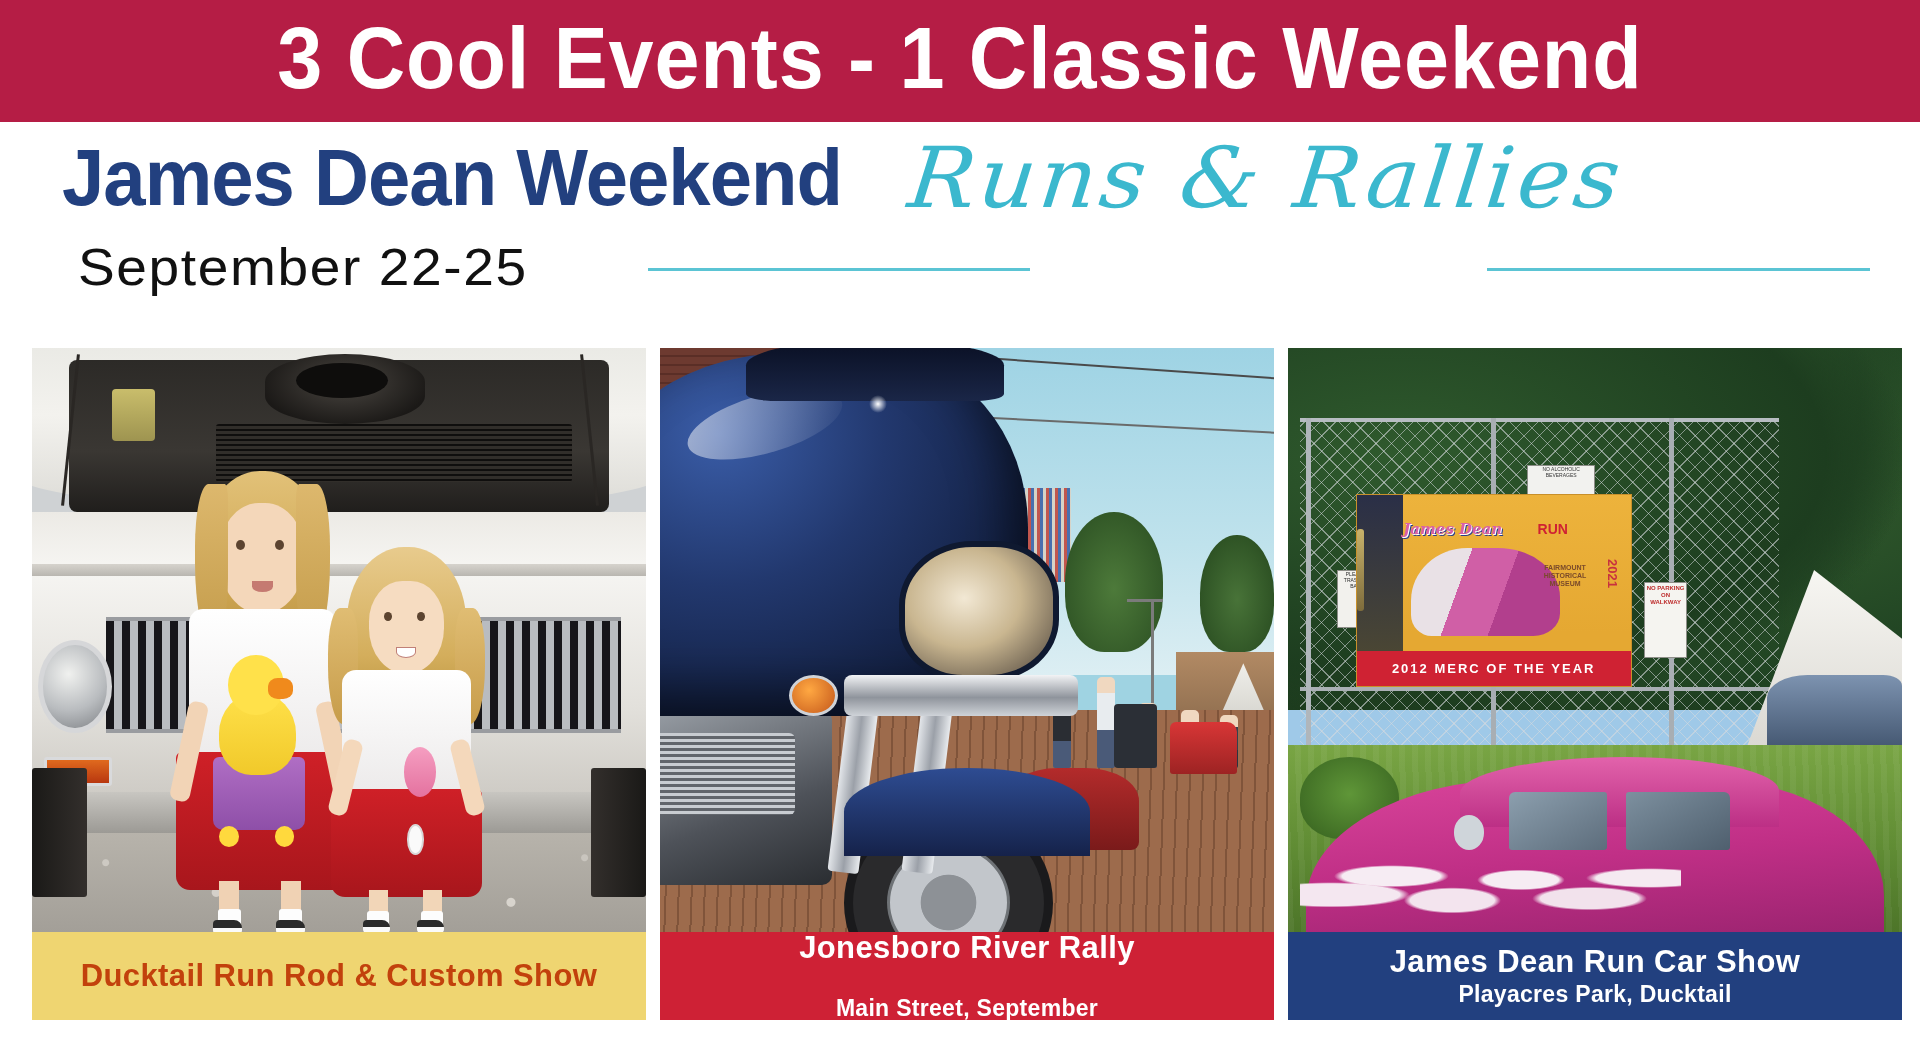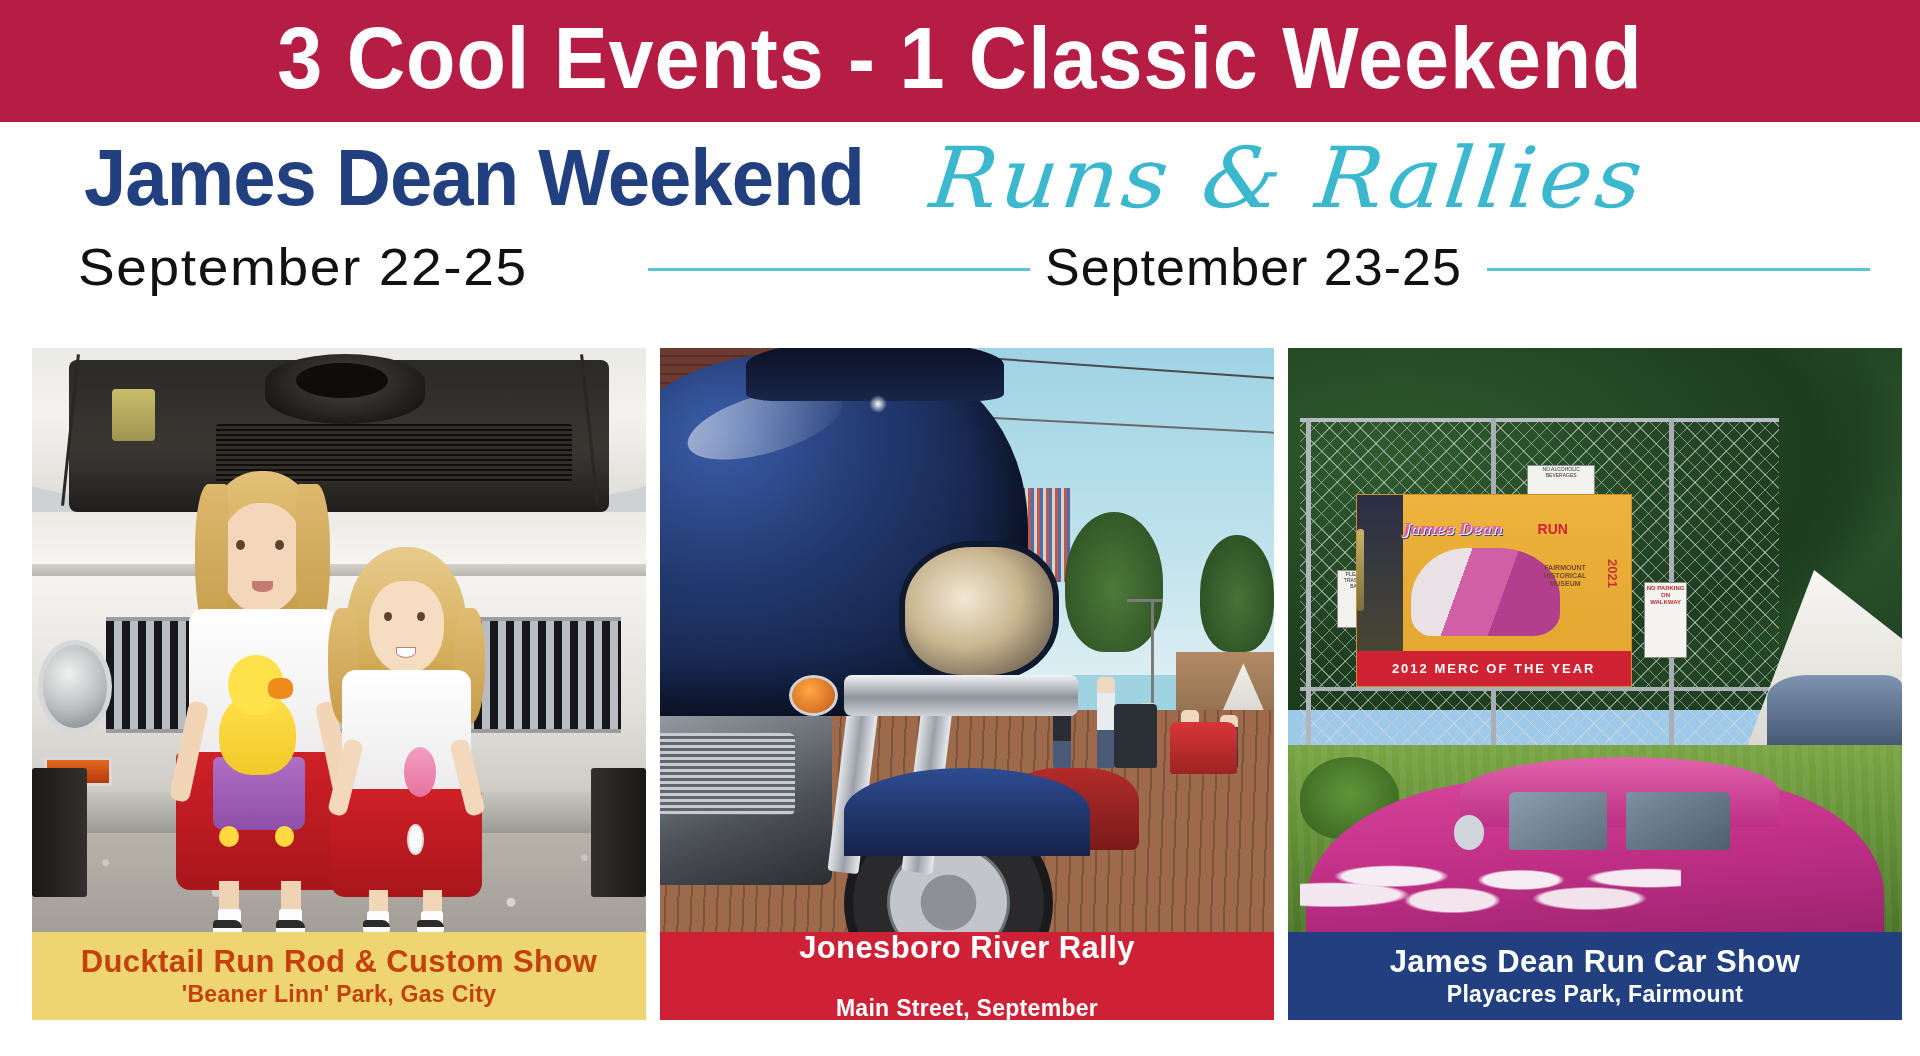--- a/index.html
+++ b/index.html
@@ -26,21 +26,21 @@
     letter-spacing:1px;
     transform:scaleX(0.92);
     white-space:nowrap;
     padding-bottom:6px;
   }
 
   
   .title-row{
     position:absolute; left:0; top:128px; width:1920px; height:100px;
     display:flex; align-items:center;
-    padding-left:84px;
+    padding-left:62px;
     white-space:nowrap;
   }
   .title-main{
     color:#22407F;
     font-family:"Liberation Sans Narrow","Liberation Sans",sans-serif;
     font-weight:bold;
     font-size:80px;
     line-height:84px;
     letter-spacing:-1px;
     transform:scaleX(0.95);
@@ -692,21 +692,20 @@
 </div>
 
 <div class="title-row">
   <span class="title-main">James Dean Weekend</span>
   <span class="title-script">Runs &amp; Rallies</span>
 </div>
 
 <div class="date-row">
   <div class="date-left">September 22-25</div>
   <div class="rule-left"></div>
-  <div class="date-right">September 23-25</div>
   <div class="rule-right"></div>
 </div>
 
 <div class="panels">
 
   <div class="panel panel-1">
     <div class="photo">
       <div class="p1">
         <div class="hood"></div>
         <div class="engine-bay"></div>
@@ -773,21 +772,20 @@
           <div class="leg2"></div>
           <div class="sock1"></div>
           <div class="sock2"></div>
           <div class="shoe1"></div>
           <div class="shoe2"></div>
         </div>
       </div>
     </div>
     <div class="caption cap-gold">
       <div class="cap-title">Ducktail Run Rod &amp; Custom Show</div>
-      <div class="cap-sub">'Beaner Linn' Park, Gas City</div>
     </div>
   </div>
 
   <div class="panel panel-2">
     <div class="photo">
       <div class="p2">
         <div class="sky"></div>
         <div class="brickwall"></div>
         <div class="wire1"></div>
         <div class="wire2"></div>
@@ -866,17 +864,17 @@
         <div class="merc"></div>
         <div class="merc-roof"></div>
         <div class="win1"></div>
         <div class="win2"></div>
         <div class="mirror"></div>
         <div class="flames"></div>
       </div>
     </div>
     <div class="caption cap-navy">
       <div class="cap-title">James Dean Run Car Show</div>
-      <div class="cap-sub">Playacres Park, Fairmount</div>
+      <div class="cap-sub">Playacres Park, Ducktail</div>
     </div>
   </div>
 
 </div>
 
 </body></html>

